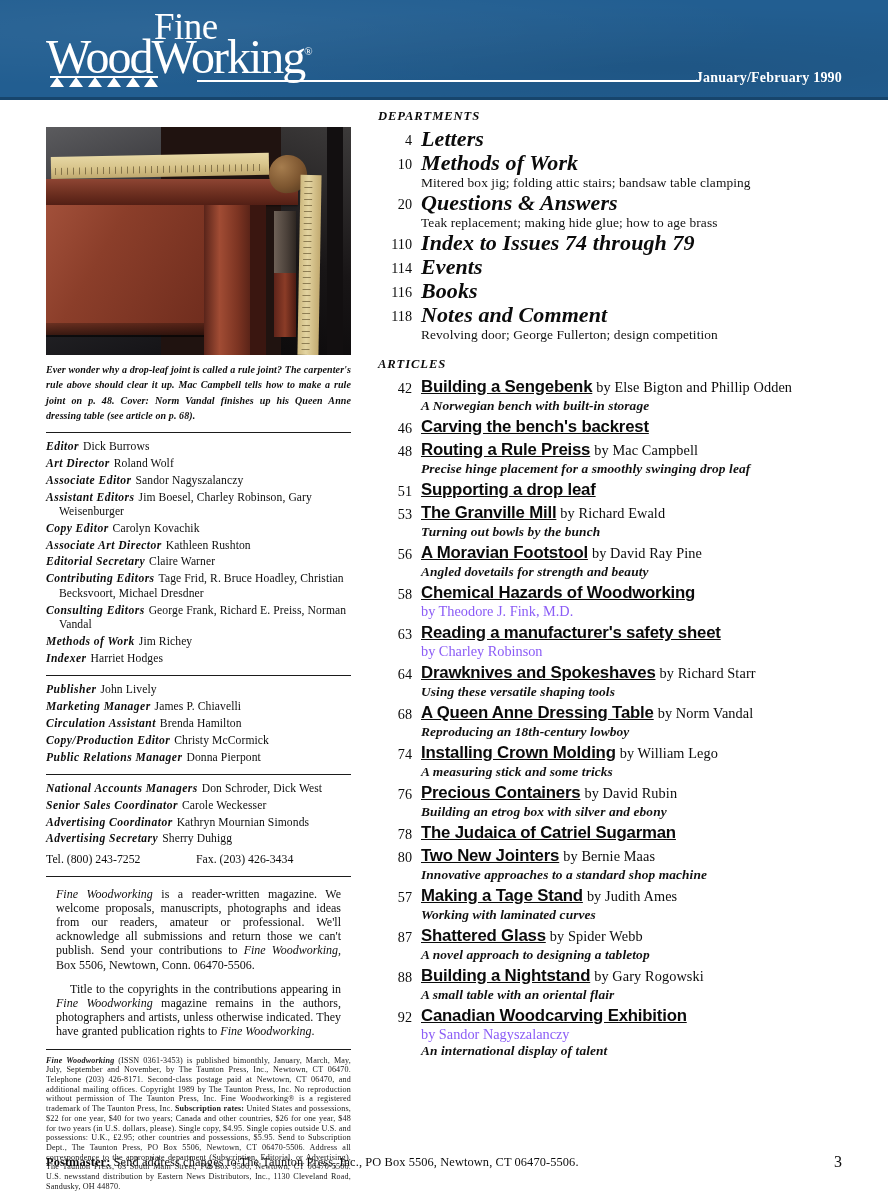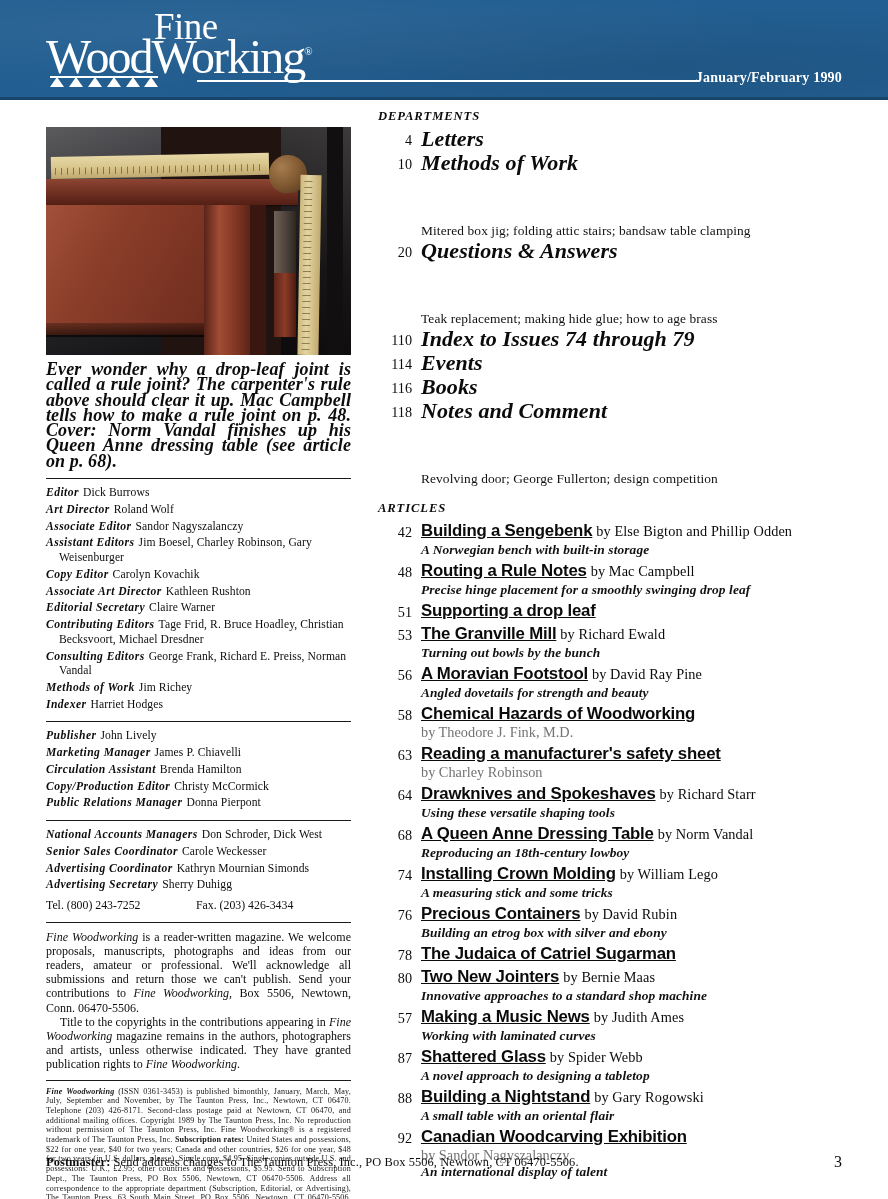--- a/index.html
+++ b/index.html
@@ -236,21 +236,21 @@
     width: 22px; height: 64px;
     background: linear-gradient(90deg, #5e241a 0%, #8b3c27 50%, #4b1b12 100%);
   }
 
   
   .caption {
     margin-top: 7px;
     font-family: "Liberation Serif", serif;
     font-style: italic;
     font-weight: bold;
-    font-size: 18px;
+    font-size: 10px;
     line-height: 15.3px;
     text-align: justify;
     color: #0d0d0d;
     letter-spacing: 0.1px;
   }
 
   
   .hr-thin {
     border: 0;
     border-top: 1.3px solid #1b1b1b;
@@ -287,21 +287,21 @@
 
   
   .note-block {
     font-family: "Liberation Serif", serif;
     font-size: 12px;
     line-height: 14.2px;
     text-align: justify;
     color: #0d0d0d;
     margin-top: 2px;
   }
-  .note-block p { margin: 0; }
+  .note-block p { margin: 10px; }
   .note-block p + p { text-indent: 14px; }
   .note-block i { font-style: italic; }
 
   .fineprint {
     font-family: "Liberation Serif", serif;
     font-size: 8.1px;
     line-height: 9.7px;
     text-align: justify;
     color: #151515;
     letter-spacing: 0.18px;
@@ -360,30 +360,30 @@
     font-family: "Liberation Serif", serif;
     font-weight: normal;
     font-style: normal;
     font-size: 14.3px;
     letter-spacing: 0.1px;
   }
   .toc-author-line {
     font-family: "Liberation Serif", serif;
     font-size: 14.3px;
     line-height: 17px;
-    color: #737373;
+    color: #8b5cf6;
   }
   .toc-sub {
     font-family: "Liberation Serif", serif;
     font-size: 13.4px;
     line-height: 16px;
     color: #111111;
     letter-spacing: 0.1px;
   }
-  .dept .toc-sub { font-style: normal; margin-top: 48px; }
+  .dept .toc-sub { font-style: normal; }
   .art .toc-sub { font-style: italic; font-weight: bold; }
 
   .dept-list { margin-bottom: 2px; }
   .art .toc-entry { margin-bottom: 2px; }
 
   
   .footer {
     position: absolute;
     left: 0;
     bottom: 24px;
@@ -574,25 +574,31 @@
     <div class="art">
 
       <div class="toc-entry">
         <div class="toc-num">42</div>
         <div class="toc-body">
           <div class="toc-title-line"><span class="toc-title">Building a Sengebenk</span> <span class="toc-author">by Else Bigton and Phillip Odden</span></div>
           <div class="toc-sub">A Norwegian bench with built-in storage</div>
         </div>
       </div>
 
+      <div class="toc-entry">
+        <div class="toc-num">46</div>
+        <div class="toc-body">
+          <div class="toc-title-line"><span class="toc-title">Carving the bench's backrest</span></div>
+        </div>
+      </div>
 
       <div class="toc-entry">
         <div class="toc-num">48</div>
         <div class="toc-body">
-          <div class="toc-title-line"><span class="toc-title">Routing a Rule Notes</span> <span class="toc-author">by Mac Campbell</span></div>
+          <div class="toc-title-line"><span class="toc-title">Routing a Rule Preiss</span> <span class="toc-author">by Mac Campbell</span></div>
           <div class="toc-sub">Precise hinge placement for a smoothly swinging drop leaf</div>
         </div>
       </div>
 
       <div class="toc-entry">
         <div class="toc-num">51</div>
         <div class="toc-body">
           <div class="toc-title-line"><span class="toc-title">Supporting a drop leaf</span></div>
         </div>
       </div>
@@ -672,21 +678,21 @@
         <div class="toc-num">80</div>
         <div class="toc-body">
           <div class="toc-title-line"><span class="toc-title">Two New Jointers</span> <span class="toc-author">by Bernie Maas</span></div>
           <div class="toc-sub">Innovative approaches to a standard shop machine</div>
         </div>
       </div>
 
       <div class="toc-entry">
         <div class="toc-num">57</div>
         <div class="toc-body">
-          <div class="toc-title-line"><span class="toc-title">Making a Music News</span> <span class="toc-author">by Judith Ames</span></div>
+          <div class="toc-title-line"><span class="toc-title">Making a Tage Stand</span> <span class="toc-author">by Judith Ames</span></div>
           <div class="toc-sub">Working with laminated curves</div>
         </div>
       </div>
 
       <div class="toc-entry">
         <div class="toc-num">87</div>
         <div class="toc-body">
           <div class="toc-title-line"><span class="toc-title">Shattered Glass</span> <span class="toc-author">by Spider Webb</span></div>
           <div class="toc-sub">A novel approach to designing a tabletop</div>
         </div>

